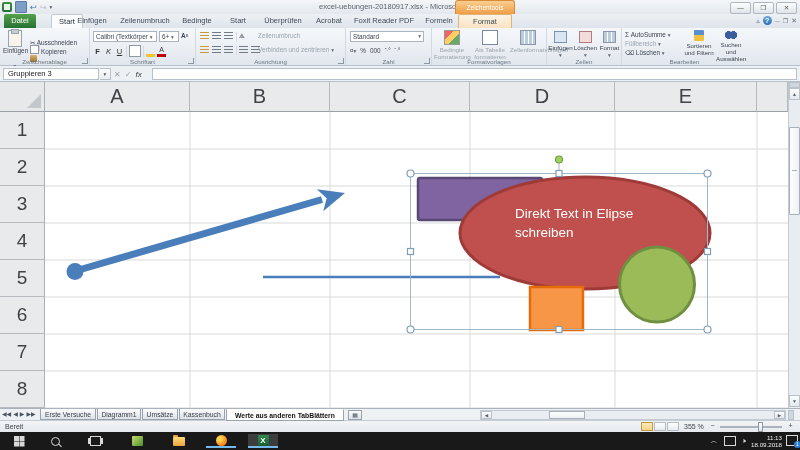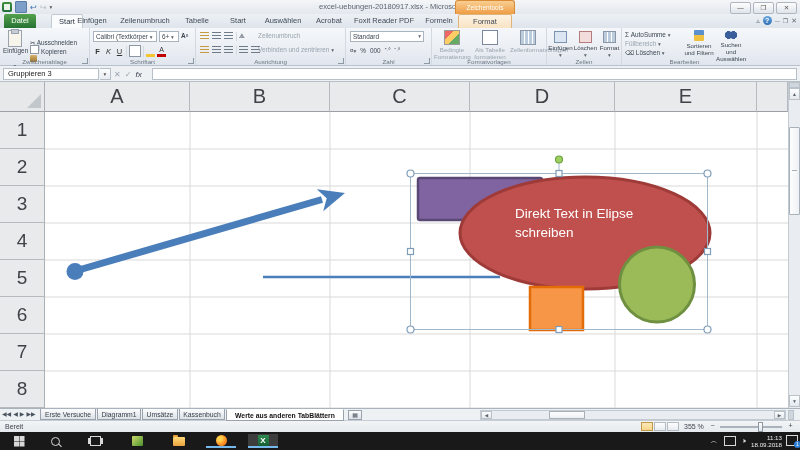--- a/index.html
+++ b/index.html
@@ -123,23 +123,23 @@
       <div class="wb">❐</div>
       <div class="wb">✕</div>
     </div>
   </div>
 
   <div class="a tabrow">
     <div class="filetab">Datei</div>
     <div class="tab sel" style="left:51px;width:32px">Start</div>
     <div class="tab" style="left:70px;width:44px">Einfügen</div>
     <div class="tab" style="left:116px;width:58px">Zeilenumbruch</div>
-    <div class="tab" style="left:176px;width:42px">Tabelle</div>
+    <div class="tab" style="left:176px;width:42px">Bedingte</div>
     <div class="tab" style="left:220px;width:36px">Start</div>
-    <div class="tab" style="left:258px;width:50px">Auswählen</div>
+    <div class="tab" style="left:258px;width:50px">Überprüfen</div>
     <div class="tab" style="left:310px;width:38px">Acrobat</div>
     <div class="tab" style="left:350px;width:68px">Foxit Reader PDF</div>
     <div class="tab" style="left:340px;width:0"></div>
     <div class="tab" style="left:420px;width:38px">Formeln</div>
     <div class="tab" style="left:458px;width:54px;background:linear-gradient(#fdf3e4,#f8e3c3);border:1px solid #e0b37a;border-bottom:none;border-radius:2px 2px 0 0;box-sizing:border-box">Format</div>
     <div class="minibtns a">
       <span>▵</span>
       <span class="helpdot">?</span>
       <span style="font-size:5px">—</span>
       <span style="font-size:6px">❐</span>

